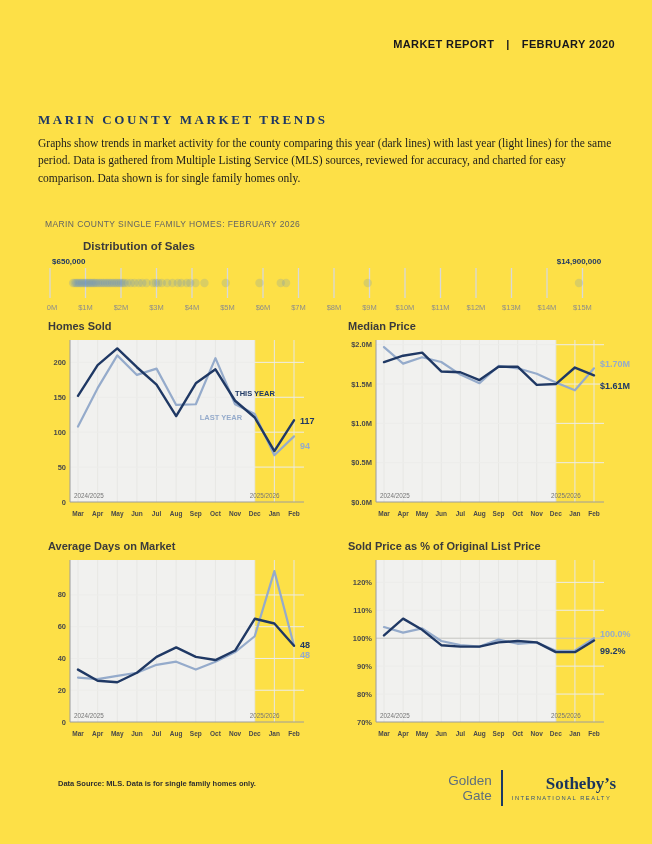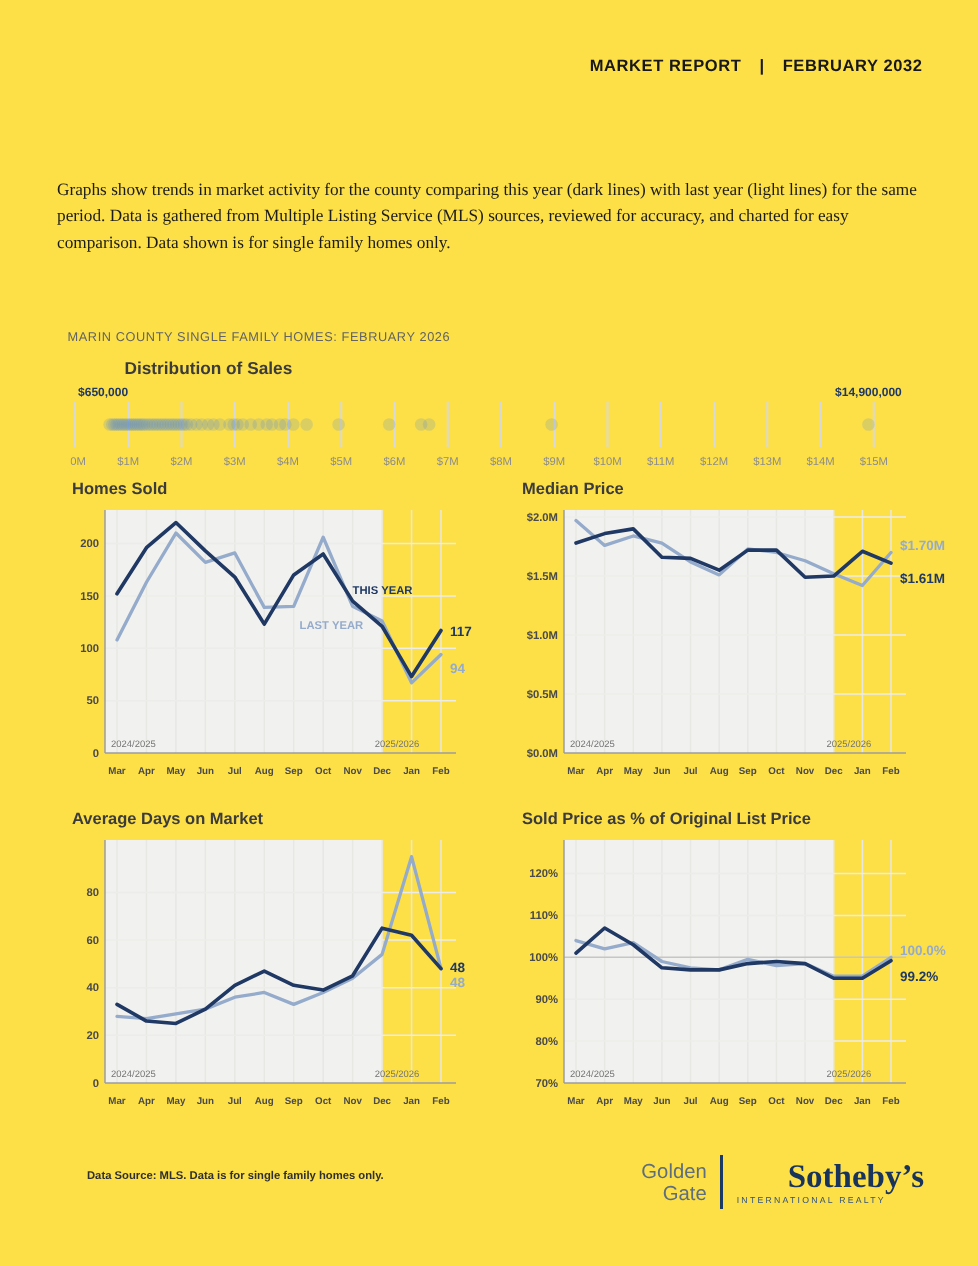--- a/index.html
+++ b/index.html
@@ -21,44 +21,45 @@
 
   .charts{position:absolute;left:40px;top:316px;display:grid;grid-template-columns:300px 300px;grid-auto-rows:220px;}
   .chart h3{margin:4px 0 0 8px;font-size:11px;font-weight:700;color:#3b3b3b;}
 
   .footnote{position:absolute;left:58px;top:779px;font-size:7.5px;font-weight:700;color:#2f2f2f;}
 
   .logo{position:absolute;right:36px;top:770px;display:flex;align-items:center;gap:9px;}
   .logo-gg{text-align:right;color:#5e6e7d;font-size:13.5px;line-height:1.12;}
   .logo-divider{width:2px;height:36px;background:#1c3a63;}
   .logo-sir{display:flex;flex-direction:column;}
-  .logo-brand{font-family:"Liberation Serif",serif;font-weight:700;font-size:22px;color:#18335c;line-height:1;margin-left:34px;}
+  .logo-brand{font-family:"Liberation Serif",serif;font-weight:700;font-size:17px;color:#18335c;line-height:1;margin-left:34px;}
   .logo-sub{font-size:5.8px;letter-spacing:1.5px;color:#33527a;margin-top:3px;}
 
   svg text{font-family:"Liberation Sans",sans-serif;}
   .t-ytick{font-size:7.5px;font-weight:700;fill:#4a4a4a;}
   .t-month{font-size:6.5px;font-weight:700;fill:#4a4a4a;}
   .t-period{font-size:6.3px;fill:#757575;}
   .t-end{font-size:9px;font-weight:700;}
   .t-anno{font-size:7.5px;font-weight:700;}
   .t-xtick{font-size:7.5px;fill:#8c8c8c;}
   .t-minmax{font-size:8px;font-weight:700;fill:#1f3864;}
 </style>
 </head>
 <body>
 
 <div class="page">
 
   <div class="report-header">
     <span>MARKET REPORT</span>
     <span>|</span>
-    <span>FEBRUARY 2032</span>
+    <span>FEBRUARY 2020</span>
   </div>
 
   <div class="intro">
+    <h1>MARIN COUNTY MARKET TRENDS</h1>
     <p>Graphs show trends in market activity for the county comparing this year (dark lines) with last year (light lines) for the same period. Data is gathered from Multiple Listing Service (MLS) sources, reviewed for accuracy, and charted for easy comparison. Data shown is for single family homes only.</p>
   </div>
 
   <div class="section-label">MARIN COUNTY SINGLE FAMILY HOMES: FEBRUARY 2026</div>
 
   <div class="dist">
     <h2>Distribution of Sales</h2>
     <svg width="562" height="58" viewBox="0 0 562 58">
         <line x1="3" y1="14" x2="3" y2="44" stroke="#d9d9d9" stroke-width="1.3"></line>
         <text x="3" y="56" class="t-xtick" text-anchor="middle">$0M</text>

